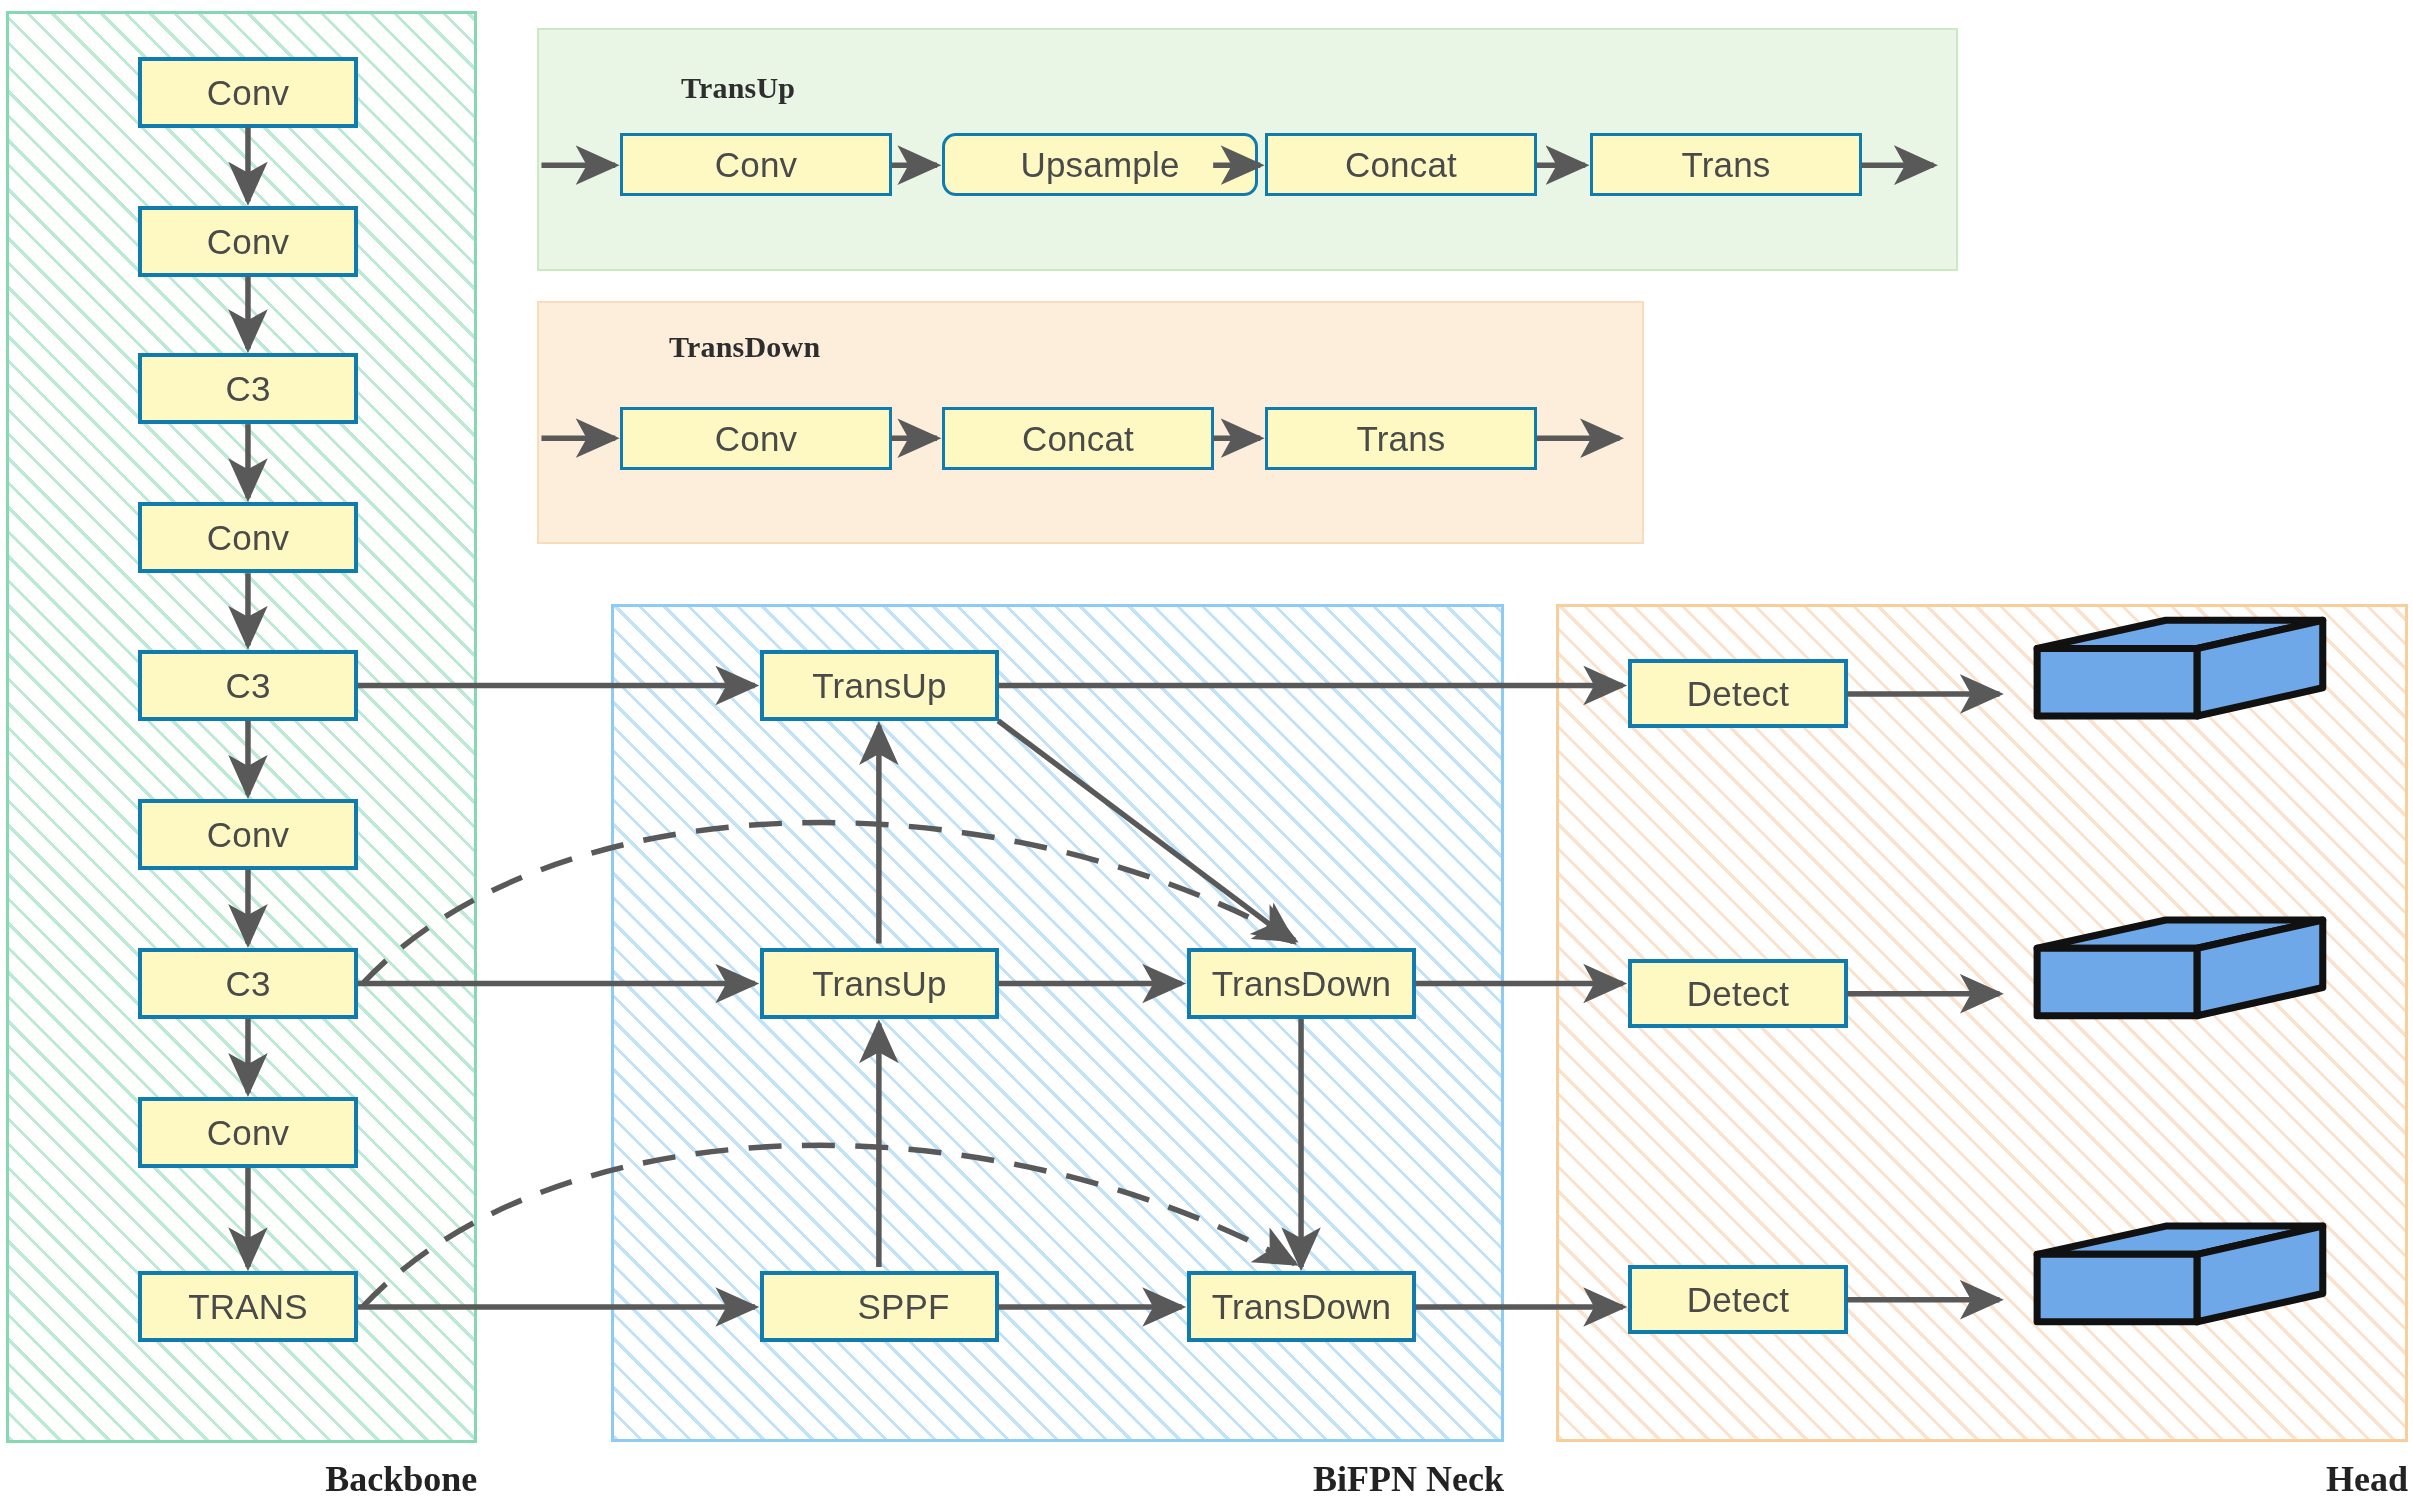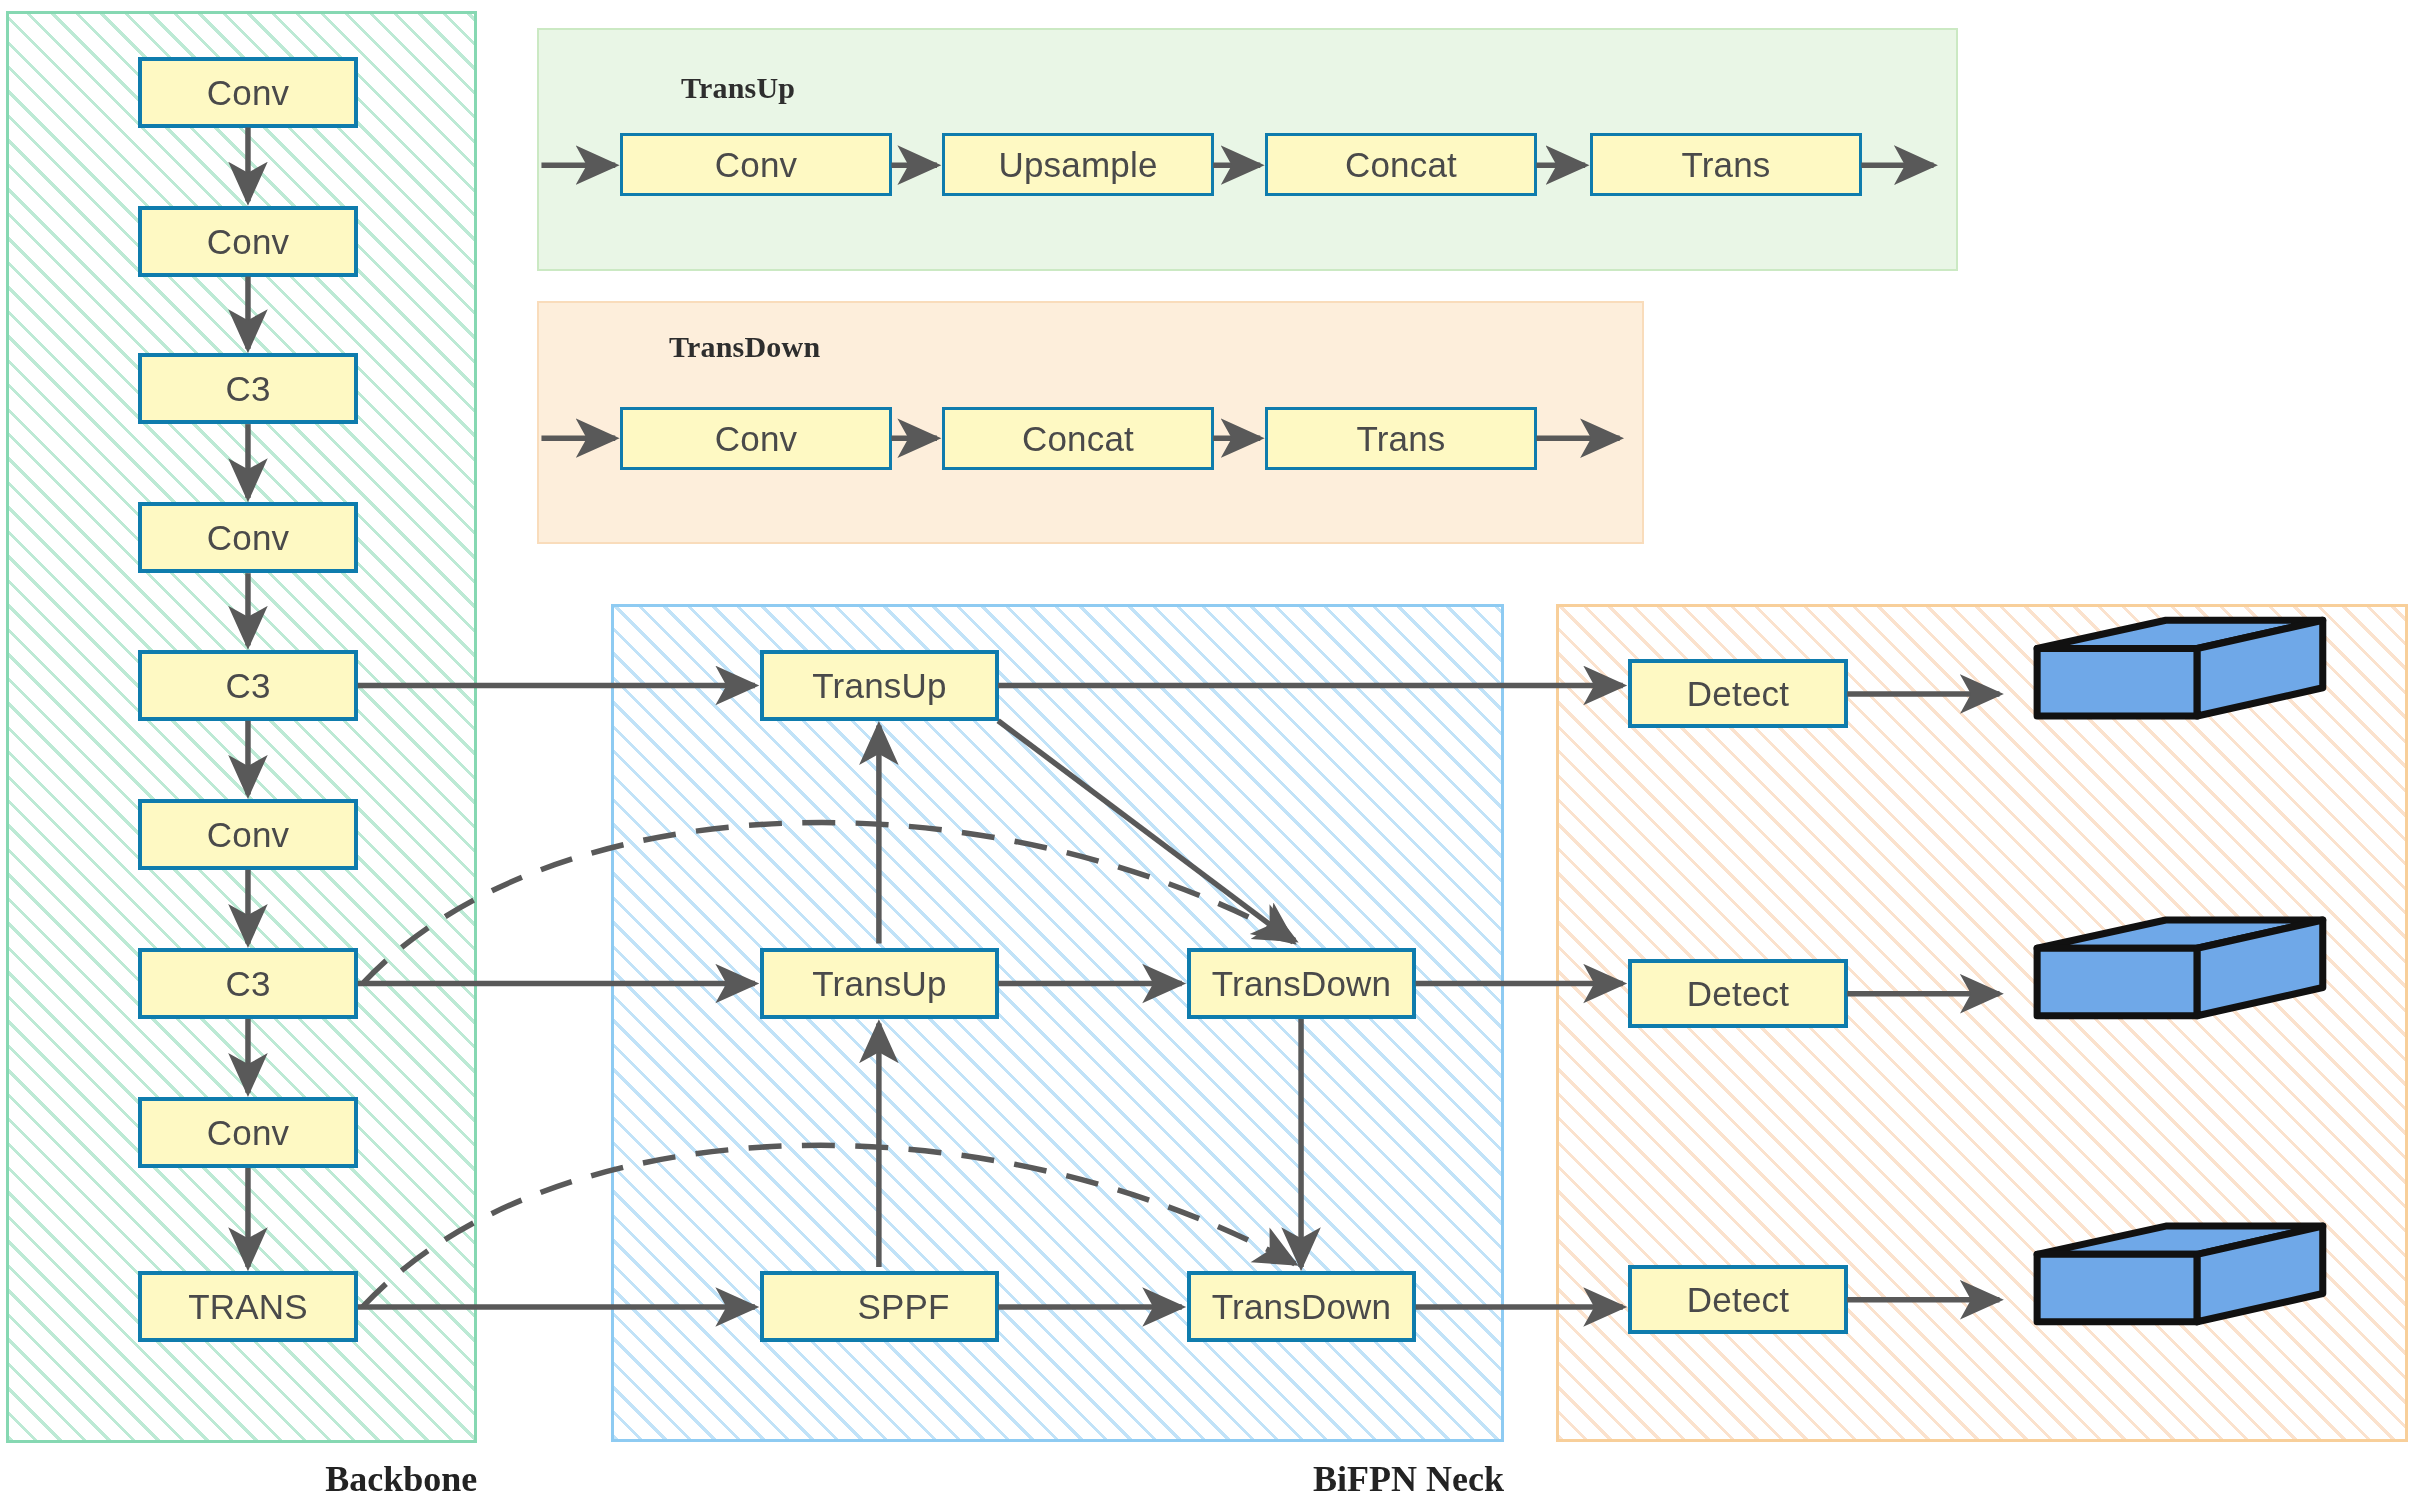--- a/index.html
+++ b/index.html
@@ -71,21 +71,21 @@
 
   <div class="region head" style="left:1556px;top:604px;width:852px;height:838px;"></div>
 
   <div class="legend transup" style="left:537px;top:28px;width:1421px;height:243px;"></div>
   <div class="legend transdown" style="left:537px;top:301px;width:1107px;height:243px;"></div>
 
   <div class="legend-title" style="left:681px;top:71px;">TransUp</div>
   <div class="legend-title" style="left:669px;top:330px;">TransDown</div>
 
   <div class="node thin" style="left:620px;top:133px;width:272px;height:63px;">Conv</div>
-  <div class="node thin" style="left:942px;top:133px;width:272px;height:63px;">Upsample</div>
+  <div class="node thin" style="left:942px;top:133px;width:316px;height:63px;border-radius:14px;">Upsample</div>
   <div class="node thin" style="left:1265px;top:133px;width:272px;height:63px;">Concat</div>
   <div class="node thin" style="left:1590px;top:133px;width:272px;height:63px;">Trans</div>
 
   <div class="node thin" style="left:620px;top:407px;width:272px;height:63px;">Conv</div>
   <div class="node thin" style="left:942px;top:407px;width:272px;height:63px;">Concat</div>
   <div class="node thin" style="left:1265px;top:407px;width:272px;height:63px;">Trans</div>
 
   <div class="node" style="left:138px;top:57px;width:220px;height:71px;">Conv</div>
   <div class="node" style="left:138px;top:206px;width:220px;height:71px;">Conv</div>
   <div class="node" style="left:138px;top:353px;width:220px;height:71px;">C3</div>
@@ -101,20 +101,21 @@
   <div class="node" style="left:760px;top:1271px;width:239px;height:71px;padding-left:48px;">SPPF</div>
   <div class="node" style="left:1187px;top:948px;width:229px;height:71px;">TransDown</div>
   <div class="node" style="left:1187px;top:1271px;width:229px;height:71px;">TransDown</div>
 
   <div class="node" style="left:1628px;top:659px;width:220px;height:69px;">Detect</div>
   <div class="node" style="left:1628px;top:959px;width:220px;height:69px;">Detect</div>
   <div class="node" style="left:1628px;top:1265px;width:220px;height:69px;">Detect</div>
 
   <div class="caption" style="left:6.3px;top:1458px;width:471px;">Backbone</div>
   <div class="caption" style="left:611px;top:1458px;width:893px;">BiFPN Neck</div>
+  <div class="caption" style="left:1556px;top:1458px;width:852px;">Head</div>
 
   <svg class="overlay" viewBox="0 0 3075 1917">
     <defs>
       <marker id="ah" markerWidth="9" markerHeight="9" refX="7.2" refY="3.6" orient="auto" markerUnits="strokeWidth">
         <path d="M0,0 L8,3.6 L0,7.2 L2,3.6 z" fill="#595959"></path>
       </marker>
     </defs>
     <g stroke="#595959" stroke-width="7" fill="none" marker-end="url(#ah)">
 
       <line x1="316" y1="162" x2="316" y2="256"></line>

